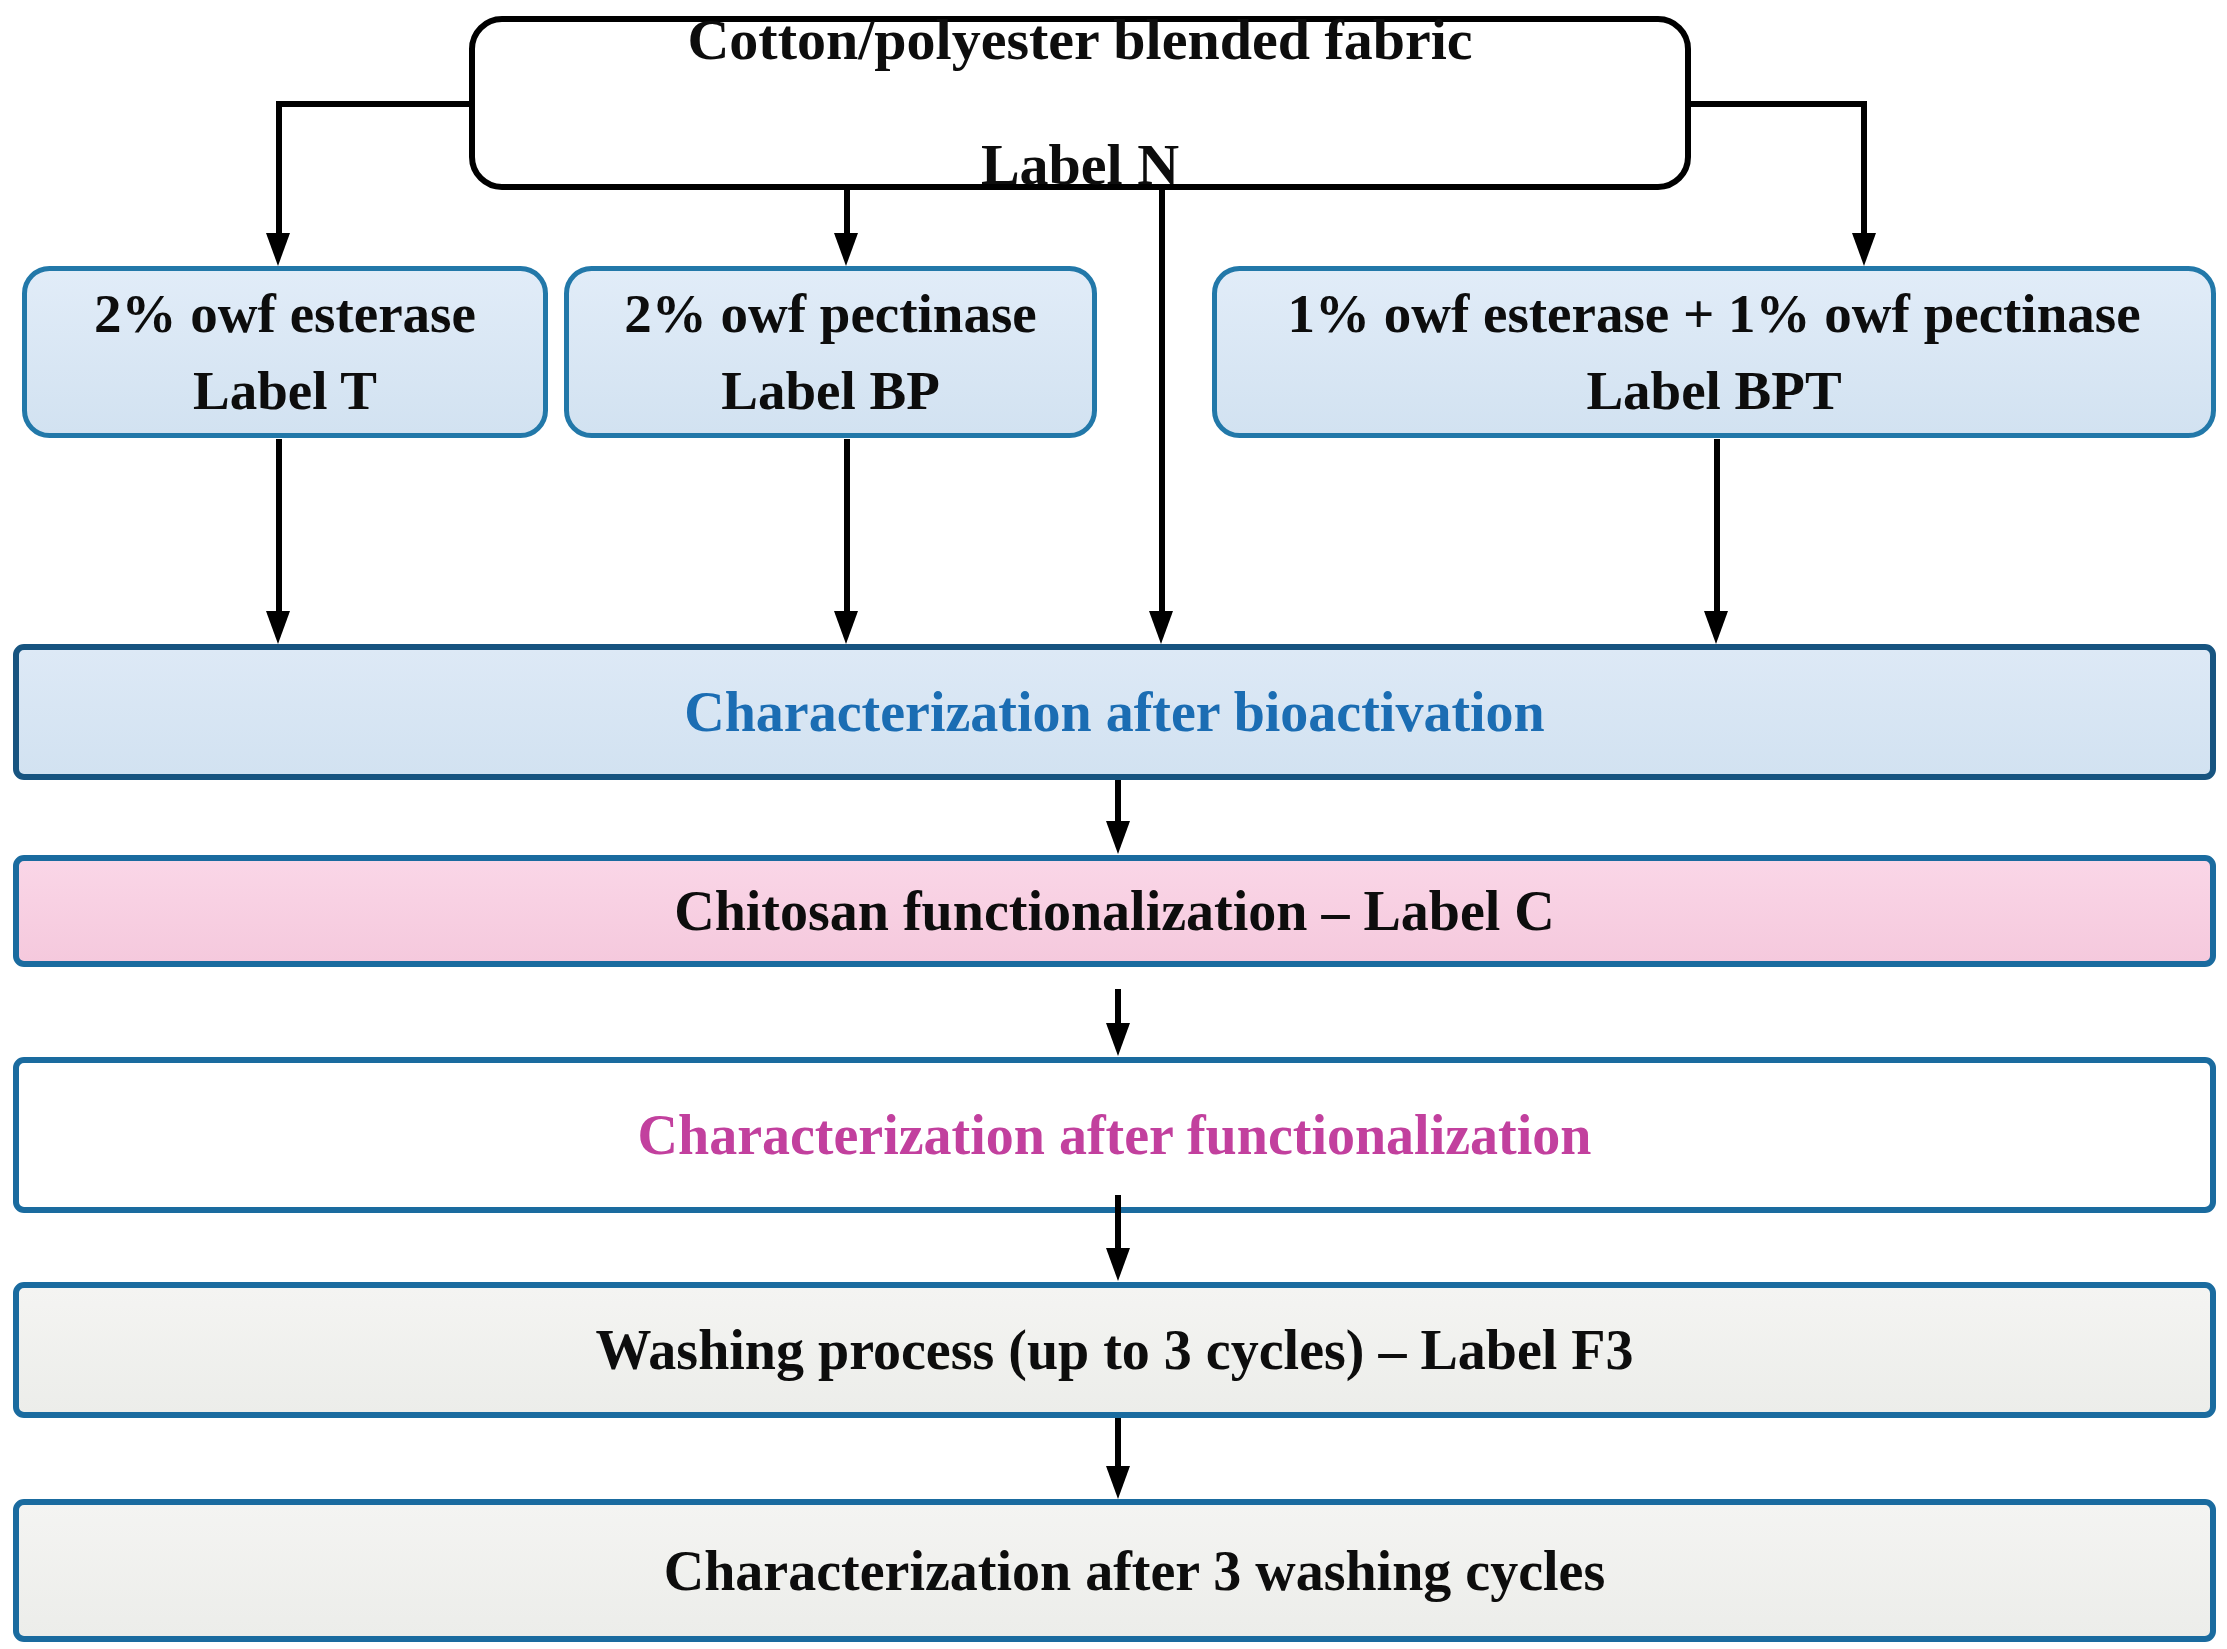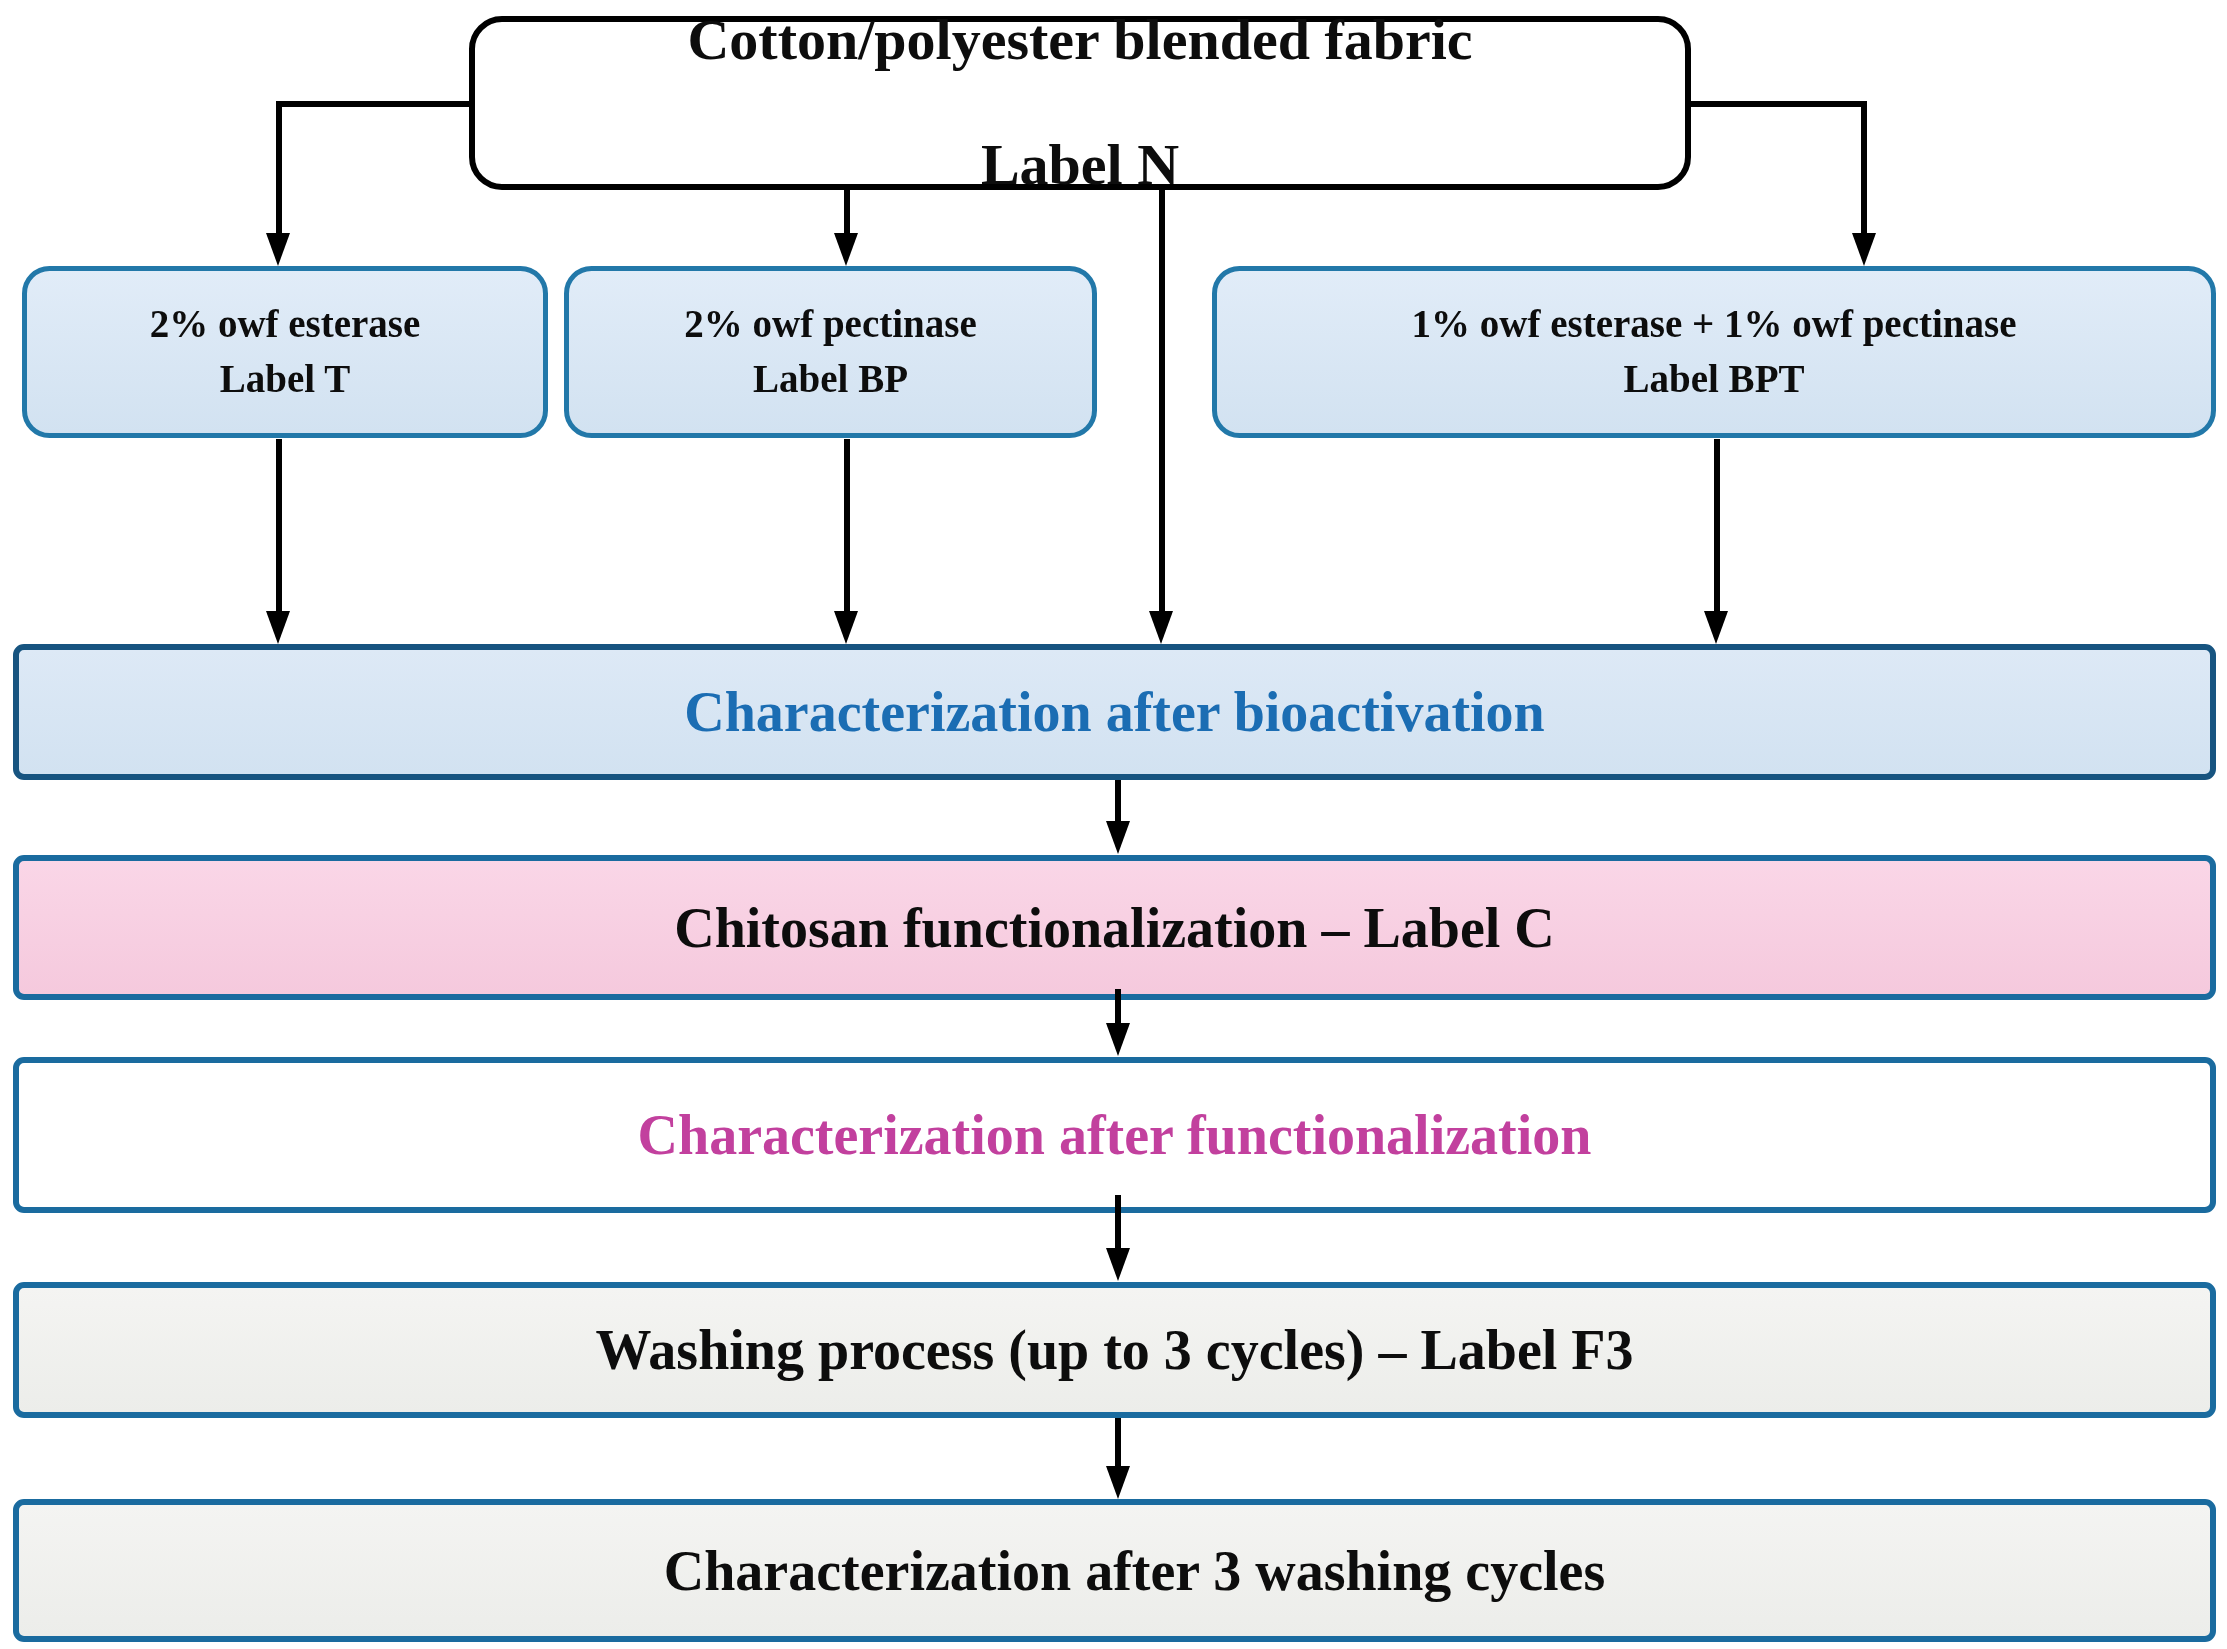--- a/index.html
+++ b/index.html
@@ -32,40 +32,40 @@
     border-radius: 33px;
     font-size: 58px;
     line-height: 1.32;
     gap: 48px;
   }
   .enzyme-box {
     top: 266px; height: 172px;
     background: linear-gradient(180deg, var(--enzyme-fill-top), var(--enzyme-fill-bottom));
     border: 5.8px solid var(--enzyme-border);
     border-radius: 27.5px;
-    font-size: 39px;
+    font-size: 55px;
     line-height: 1.4;
   }
   .enzyme-t   { left: 22px;   width: 526px;  }
   .enzyme-bp  { left: 564px;  width: 533px;  }
   .enzyme-bpt { left: 1212px; width: 1004px; }
   .stage {
     left: 13px; width: 2203px;
     border: 6.5px solid var(--stage-border);
     border-radius: 11px;
     font-size: 56px;
   }
   .stage-bio {
     top: 644px; height: 136px;
     background: linear-gradient(180deg, var(--bio-fill-top), var(--bio-fill-bottom));
     border-color: var(--bio-border);
     color: var(--bio-text);
   }
   .stage-pink {
-    top: 855px; height: 145px;
+    top: 855px; height: 112px;
     background: linear-gradient(180deg, var(--pink-fill-top), var(--pink-fill-bottom));
   }
   .stage-plain {
     top: 1057px; height: 156px;
     background: var(--white-fill);
     color: var(--magenta-text);
   }
   .stage-gray1 {
     top: 1282px; height: 136px;
     background: linear-gradient(180deg, var(--gray-fill-top), var(--gray-fill-bottom));

